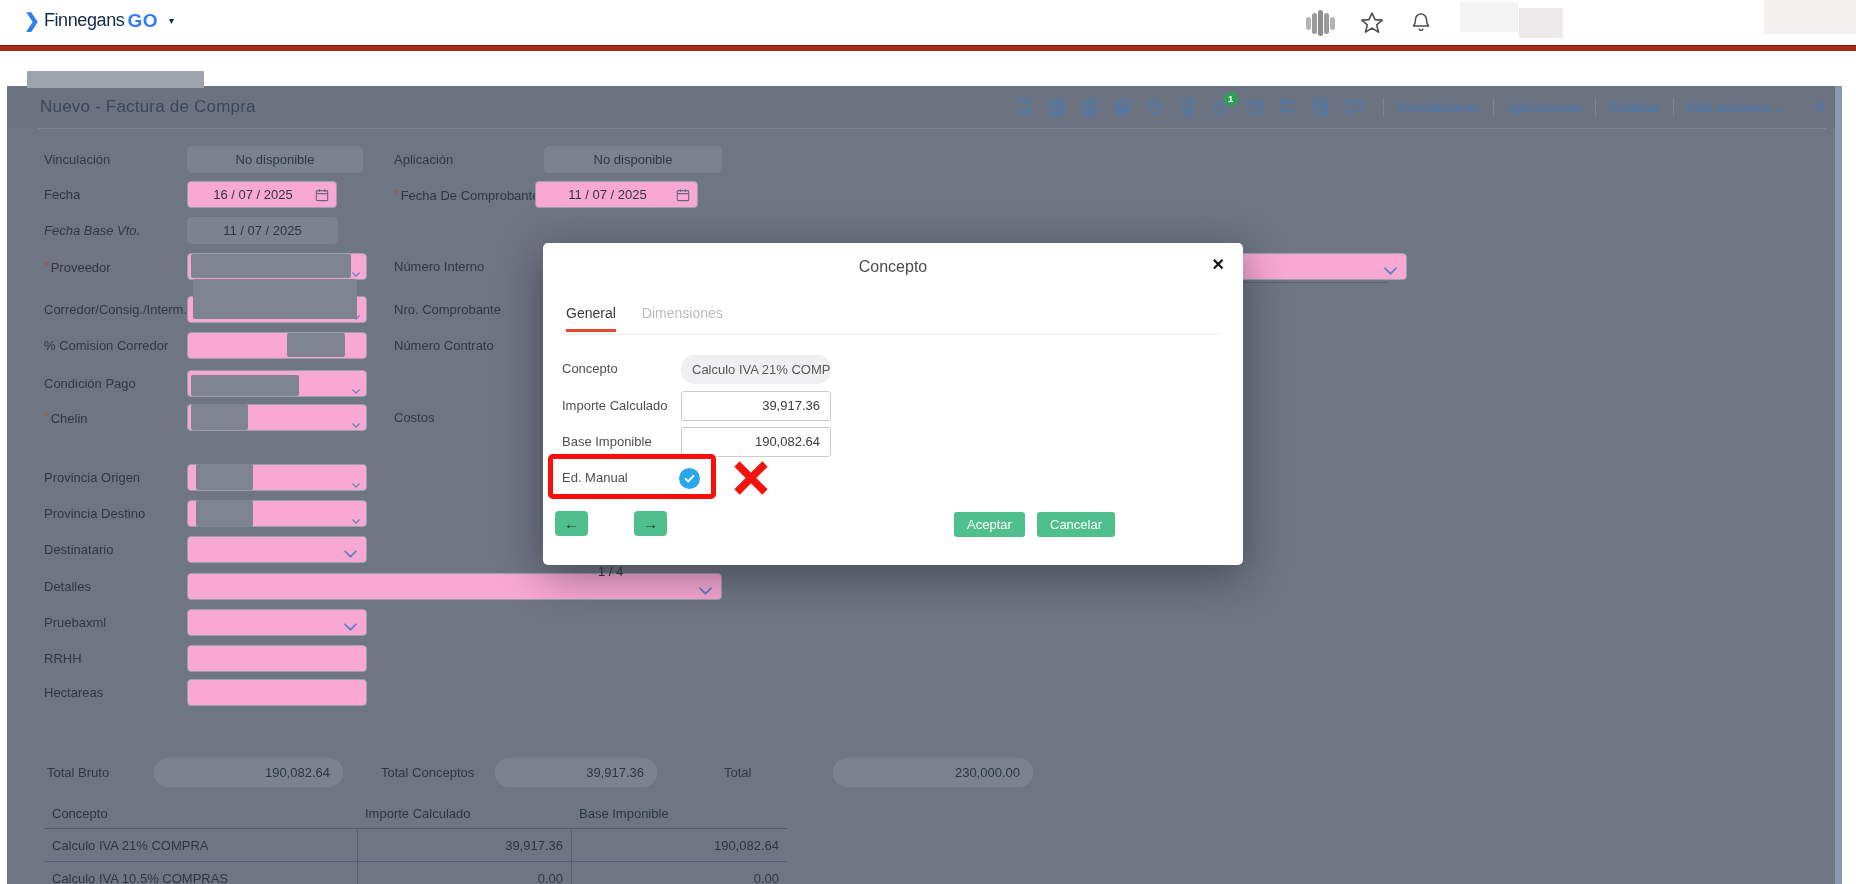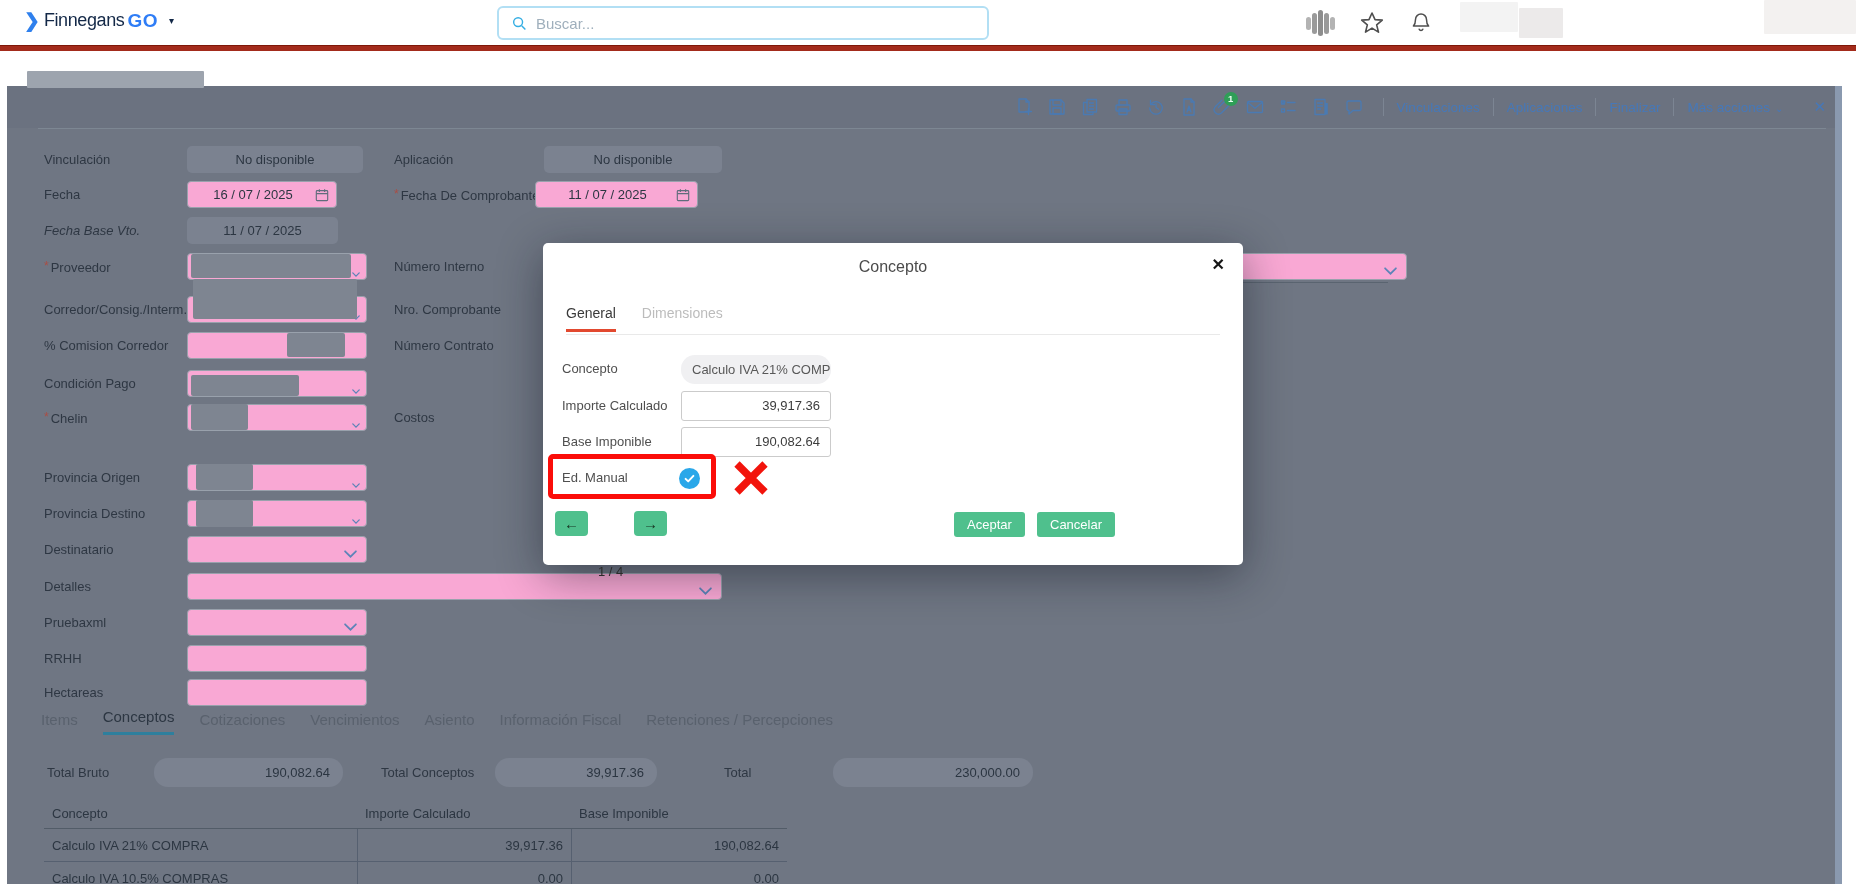--- a/index.html
+++ b/index.html
@@ -99,27 +99,20 @@
 
 <div class="page">
 
   <div class="header">
     <div class="logo">
       <span class="chev">❯</span>
       <span class="name">Finnegans</span>
       <span class="go">GO</span>
       <span class="caret">▾</span>
     </div>
-    <div class="search">
-      <svg width="16" height="16" viewBox="0 0 18 18" style="stroke:#35aee3;fill:none;stroke-width:1.6;">
-          <circle cx="8" cy="8" r="5"></circle>
-          <path d="M12 12l4.2 4.2"></path>
-        </svg>
-      <span class="ph">Buscar...</span>
-    </div>
     <div class="hdr-icons">
       <div class="applogo">
         <i style="height:13px;background:#b3b3b3"></i>
           <i style="height:21px;background:#9a9a9a"></i>
           <i style="height:26px;background:#8d8d8d"></i>
           <i style="height:21px;background:#9a9a9a"></i>
           <i style="height:13px;background:#b3b3b3"></i>
       </div>
       <svg width="26" height="26" viewBox="0 0 24 24" style="stroke:#4f4f4f;fill:none;stroke-width:1.5;stroke-linejoin:round;">
           <polygon points="12,2.8 14.8,8.9 21.5,9.3 16.3,13.7 18,20.4 12,16.7 6,20.4 7.7,13.7 2.5,9.3 9.2,8.9"></polygon>
@@ -132,20 +125,21 @@
     <div class="censor" style="left:1460px;top:2px;width:58px;height:30px;background:#f3f3f3;"></div>
     <div class="censor" style="left:1519px;top:8px;width:44px;height:30px;background:#eceaea;"></div>
     <div class="censor" style="left:1764px;top:0;width:92px;height:34px;background:#f3f1f0;"></div>
   </div>
 
   <div class="redline"></div>
   <div class="strip-censor"></div>
 
   <div class="panel">
     <div class="titlebar">
+      <div class="doc-title">Nuevo - Factura de Compra</div>
       <div class="tb-actions" id="tb-actions">
           <div class="tb-ic">
             <span class="ic"><svg viewBox="0 0 20 20">
                 <path d="M5 2h7l3 3v10H5z"></path>
                 <path d="M12 2v3h3"></path>
                 <path d="M11.5 14.5h6M14.5 11.5v6"></path>
               </svg></span>
             <span class="ic"><svg viewBox="0 0 20 20">
                 <path d="M3 3h11l3 3v11H3z"></path>
                 <path d="M6 3v5h8V3"></path>
@@ -307,29 +301,20 @@
         <div class="censor-g" style="left: 189px; top: 414px; width: 57px; height: 27px;"></div>
       </div>
 
     <div class="ctl bordered" style="left:1165px;top:167px;width:235px;height:27px;">
       <span class="sel-chev"><svg viewBox="0 0 12 7">
             <path d="M1 1l5 5 5-5"></path>
           </svg></span>
     </div>
     <div class="c3-line" style="left:1236px;top:196px;width:145px;"></div>
 
-    <div class="tabs" id="tabs-row">
-        <div class="tab">Items</div>
-        <div class="tab active">Conceptos</div>
-        <div class="tab">Cotizaciones</div>
-        <div class="tab">Vencimientos</div>
-        <div class="tab">Asiento</div>
-        <div class="tab">Información Fiscal</div>
-        <div class="tab">Retenciones / Percepciones</div>
-      </div>
 
     <div class="totals" id="totals-row">
         <div class="tot-label" style="left: 40px;">Total Bruto</div>
         <div class="tot-pill" style="left: 147px; width: 189px;">190,082.64</div>
         <div class="tot-label" style="left: 374px;">Total Conceptos</div>
         <div class="tot-pill" style="left: 488px; width: 162px;">39,917.36</div>
         <div class="tot-label" style="left: 717px; text-align: center;">Total</div>
         <div class="tot-pill" style="left: 826px; width: 200px;">230,000.00</div>
       </div>
 

